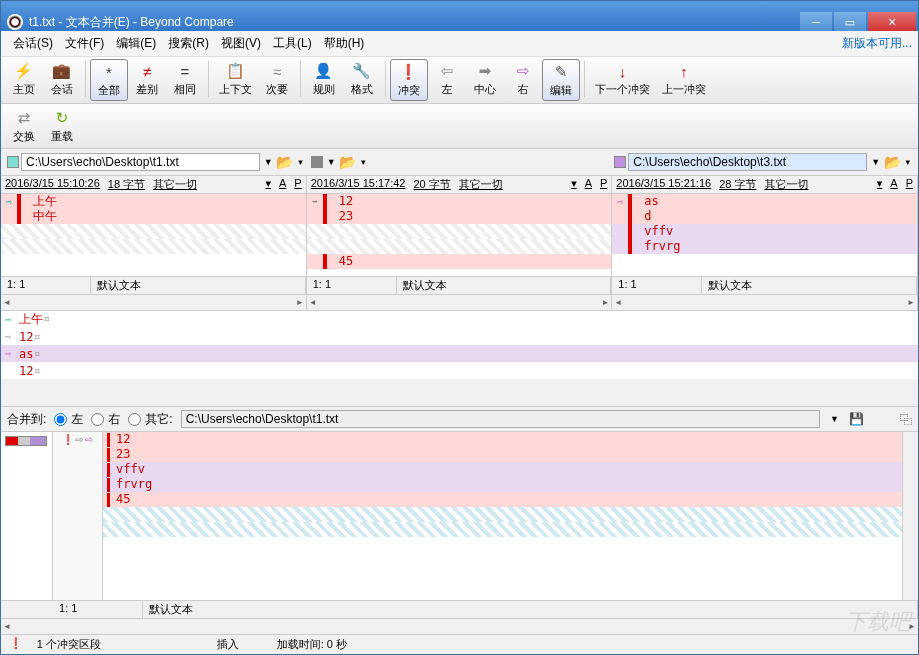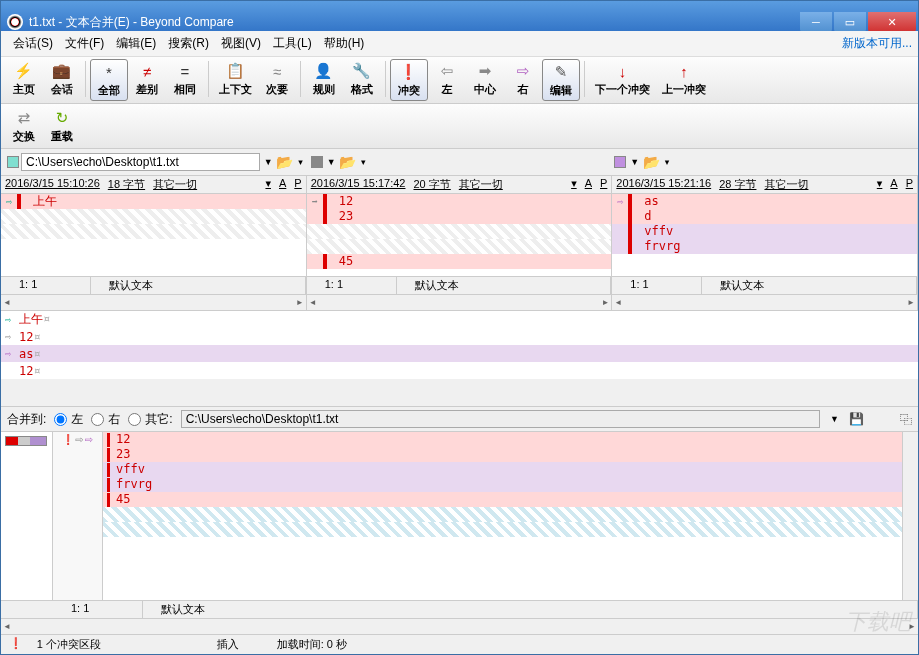--- a/index.html
+++ b/index.html
@@ -12,21 +12,21 @@
 .win-btn { width: 32px; height: 20px; margin-left: 2px; display: flex; align-items: center; justify-content: center; color: #fff; font-size: 11px; border-radius: 0 0 3px 3px; }
 .win-min, .win-max { background: linear-gradient(#7ab0e8, #5090d0); }
 .win-close { width: 48px; background: linear-gradient(#e07070, #d03030); }
 .menubar { background: #f4f4f4; padding: 2px 6px; display: flex; align-items: center; border-bottom: 1px solid #ddd; }
 .menu-item { padding: 2px 6px; cursor: default; text-align: right; }
 .menubar-right { margin-left: auto; color: #0066cc; cursor: pointer; }
 .toolbar { background: linear-gradient(#fdfdfd, #e8e8e8); padding: 2px 4px; display: flex; align-items: flex-start; border-bottom: 1px solid #ccc; flex-wrap: wrap; }
 .tb-btn { display: flex; flex-direction: column; align-items: center; padding: 2px 6px; min-width: 38px; cursor: default; }
 .tb-btn.active { border: 1px solid #888; background: linear-gradient(#fff, #d8e0f0); border-radius: 3px; }
 .tb-icon { width: 20px; height: 20px; display: flex; align-items: center; justify-content: center; font-size: 15px; }
-.tb-label { font-size: 11px; margin-top: 1px; font-weight: bold; }
+.tb-label { font-size: 11px; margin-top: 1px; }
 .tb-sep { width: 1px; height: 36px; background: #ccc; margin: 2px 4px; }
 .pathbar { background: #f0f0f0; padding: 4px 6px; display: flex; gap: 6px; align-items: center; border-bottom: 1px solid #ccc; }
 .path-group { display: flex; align-items: center; gap: 2px; flex: 1; }
 .color-swatch { width: 12px; height: 12px; border: 1px solid #888; }
 .path-input { flex: 1; padding: 1px 4px; font-size: 12px; background: #fff; border: 1px solid #aaa; font-family: inherit; }
 .path-dd { padding: 0 2px; font-size: 9px; }
 .folder-icon { color: #d4a030; font-size: 14px; }
 .panes { display: flex; border-bottom: 1px solid #ccc; }
 .pane { flex: 1; border-right: 1px solid #ccc; display: flex; flex-direction: column; min-width: 0; }
 .pane-header { font-size: 11px; padding: 1px 4px; background: #f0f0f0; border-bottom: 1px solid #ccc; display: flex; gap: 8px; text-decoration: underline; color: #000; white-space: nowrap; }
@@ -35,21 +35,21 @@
 .line { display: flex; font-size: 12px; font-family: "SimSun", monospace; height: 15px; line-height: 15px; }
 .gutter { width: 16px; display: flex; align-items: center; justify-content: center; font-size: 10px; }
 .marker { width: 4px; }
 .lt { flex: 1; padding-left: 12px; }
 .red { color: #c00; }
 .bg-pink { background: #ffd8d8; }
 .bg-hatch { background: repeating-linear-gradient(45deg, #eee, #eee 4px, #fff 4px, #fff 8px); }
 .bg-lav { background: #e8d8f0; }
 .marker-red { background: #d00; }
 .pane-status { display: flex; font-size: 11px; border-top: 1px solid #ccc; background: #f0f0f0; }
-.ps-cell { padding: 1px 18px; border-right: 1px solid #ccc; }
+.ps-cell { padding: 1px 6px; border-right: 1px solid #ccc; }
 .ps-flex { flex: 1; }
 .hscroll { height: 16px; background: #f0f0f0; border-top: 1px solid #ccc; display: flex; align-items: center; padding: 0 2px; }
 .hscroll::before, .hscroll::after { content: "◄"; font-size: 8px; color: #666; }
 .hscroll::after { content: "►"; }
 .hscroll-track { flex: 1; }
 .diff-list { background: #fff; }
 .diff-row { display: flex; height: 17px; font-size: 12px; font-family: "SimSun", monospace; align-items: center; }
 .diff-arrow { width: 14px; font-size: 10px; text-align: center; }
 .merge-bar { display: flex; align-items: center; padding: 3px 6px; gap: 8px; border-bottom: 1px solid #ccc; background: #f0f0f0; }
 .radio-group { display: flex; align-items: center; gap: 4px; }
@@ -182,20 +182,21 @@
         <span class="path-dd">▾</span>
     </div>
     <div class="path-group">
       <span class="color-swatch" style="background:#888"></span>
       <span class="path-dd">▼</span>
       <span class="folder-icon">📂</span>
         <span class="path-dd">▾</span>
     </div>
     <div class="path-group">
       <span class="color-swatch" style="background:#c090e0"></span>
+      <input class="path-input" style="background: rgb(216, 232, 255);" value="C:\Users\echo\Desktop\t3.txt">
       <span class="path-dd">▼</span>
       <span class="folder-icon">📂</span>
         <span class="path-dd">▾</span>
     </div>
   </div>
 
   <div class="panes" id="panes">
       <div class="pane">
         <div class="pane-header">
           <span>2016/3/15 15:10:26</span>
@@ -203,20 +204,25 @@
           <span>其它一切</span>
           <span style="margin-left:auto">▾</span>
           <span>A</span>
           <span>P</span>
         </div>
         <div class="pane-body">
           <div class="line bg-pink">
             <div class="gutter" style="color:#0a8">⇨</div>
             <div class="marker marker-red"></div>
             <div class="lt red">上午</div>
+          </div>
+          <div class="line bg-pink">
+            <div class="gutter" style="color:"></div>
+            <div class="marker marker-red"></div>
+            <div class="lt red">中午</div>
           </div>
           <div class="line bg-hatch">
             <div class="gutter" style="color:"></div>
             <div class="marker "></div>
             <div class="lt red"></div>
           </div>
           <div class="line bg-hatch">
             <div class="gutter" style="color:"></div>
             <div class="marker "></div>
             <div class="lt red"></div>

